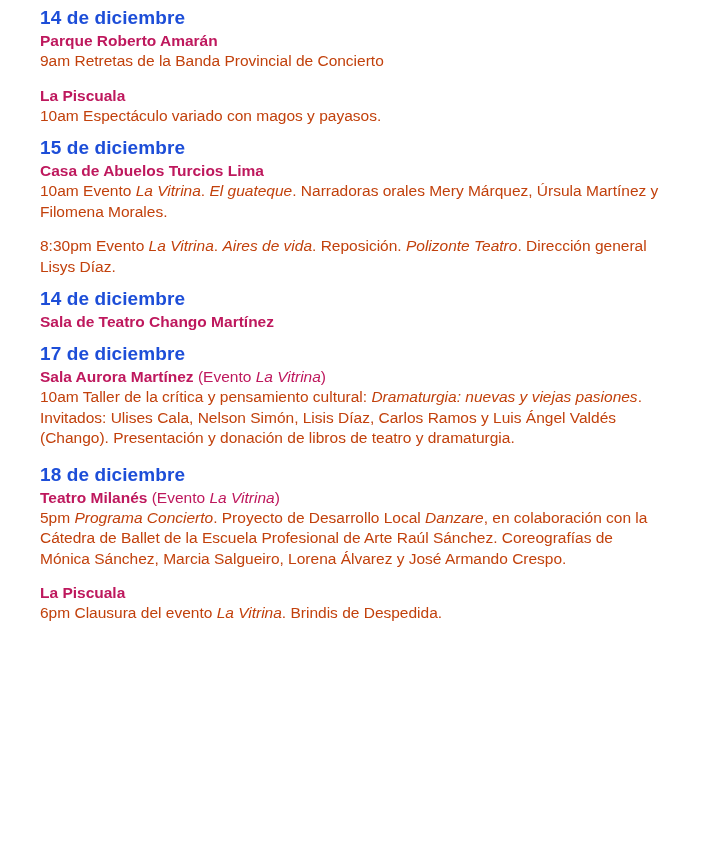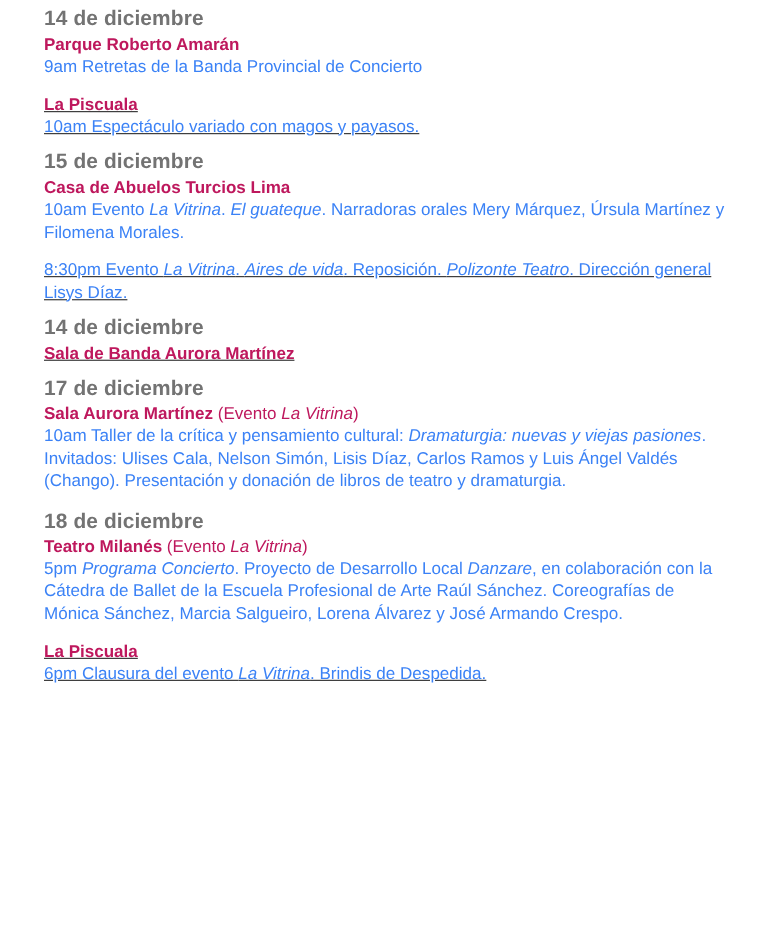--- a/index.html
+++ b/index.html
@@ -15,53 +15,52 @@
     overflow: hidden;
   }
   #schedule {
     padding: 6px 36px 0 40px;
     box-sizing: border-box;
   }
   .day-block {
     margin-bottom: 6px;
   }
   .date-heading {
-    color: #737373;
+    color: #1d4ed8;
     font-weight: bold;
     font-size: 19px;
     line-height: 24px;
     margin: 0 0 1px 0;
     letter-spacing: 0.1px;
   }
   .event {
     margin: 0 0 14px 0;
   }
   .event:last-child {
     margin-bottom: 10px;
-    text-decoration: underline;
   }
   .venue {
     font-weight: bold;
     font-size: 15.5px;
     line-height: 20px;
     margin: 0;
     color: #be185d;
   }
   .venue .plain {
     font-weight: normal;
   }
   .venue .ital {
     font-weight: normal;
     font-style: italic;
   }
   .detail {
     font-size: 15.5px;
     line-height: 20.5px;
     margin: 0;
-    color: #3b82f6;
+    color: #c2410c;
   }
   .detail i {
     font-style: italic;
   }
 </style>
 </head>
 <body>
 
 <div id="schedule">
     <div class="day-block">
@@ -81,21 +80,21 @@
         <div class="venue">Casa de Abuelos Turcios Lima</div>
         <div class="detail">10am Evento <i>La Vitrina</i>. <i>El guateque</i>. Narradoras orales Mery Márquez, Úrsula Martínez y Filomena Morales.</div>
       </div>
       <div class="event">
         <div class="detail">8:30pm Evento <i>La Vitrina</i>. <i>Aires de vida</i>. Reposición. <i>Polizonte Teatro</i>. Dirección general Lisys Díaz.</div>
       </div>
     </div>
     <div class="day-block">
       <div class="date-heading">14 de diciembre</div>
       <div class="event">
-        <div class="venue">Sala de Banda Aurora Martínez</div>
+        <div class="venue">Sala de Teatro Chango Martínez</div>
       </div>
     </div>
     <div class="day-block">
       <div class="date-heading">17 de diciembre</div>
       <div class="event">
         <div class="venue">Sala Aurora Martínez <span class="plain">(Evento <span class="ital">La Vitrina</span>)</span></div>
         <div class="detail">10am Taller de la crítica y pensamiento cultural: <i>Dramaturgia: nuevas y viejas pasiones</i>. Invitados: Ulises Cala, Nelson Simón, Lisis Díaz, Carlos Ramos y Luis Ángel Valdés (Chango). Presentación y donación de libros de teatro y dramaturgia.</div>
       </div>
       <div class="event">
       </div>

